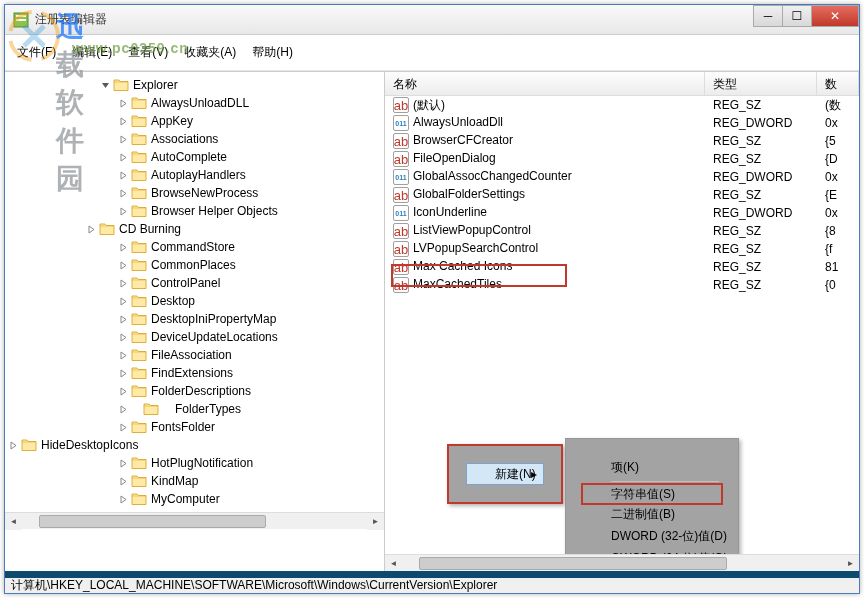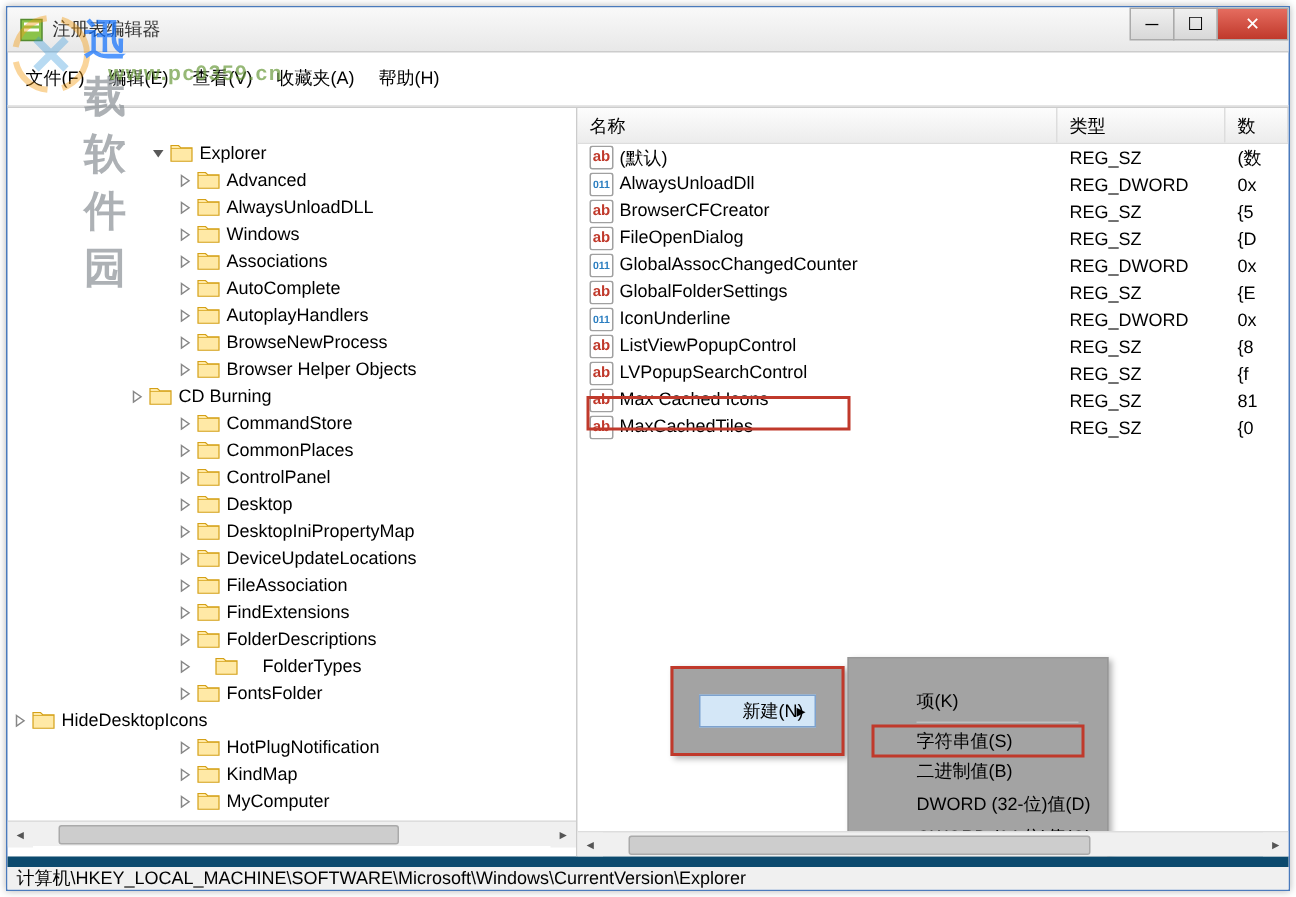--- a/index.html
+++ b/index.html
@@ -13,39 +13,39 @@
   .titlebar .win-controls { display: flex; height: 100%; }
   .titlebar .win-btn { width: 30px; height: 22px; display: flex; align-items: center; justify-content: center; border: 1px solid #aaa; margin-left: -1px; background: linear-gradient(#f0f0f0, #d8d8d8); font-size: 12px; cursor: default; }
   .titlebar .win-btn.close { background: linear-gradient(#e56c5f, #c0392b); color: #fff; width: 48px; }
   
   .menubar { height: 36px; display: flex; align-items: center; padding: 0 4px; border-bottom: 1px solid #e5e5e5; }
   .menubar .menu-item { padding: 2px 8px; cursor: default; }
   
   .content { flex: 1; display: flex; overflow: hidden; border-top: 1px solid #ccc; }
   
   .tree-panel { width: 380px; overflow: auto; border-right: 1px solid #ccc; position: relative; }
-  .tree { padding: 4px 0 4px 0; margin-top: 17px; }
+  .tree { padding: 4px 0 4px 0; }
   .tree-node { display: flex; align-items: center; height: 18px; white-space: nowrap; padding-left: 2px; }
   .expander { width: 12px; height: 12px; display: inline-flex; align-items: center; justify-content: center; margin-right: 2px; color: #666; }
   .expander svg { width: 9px; height: 9px; }
   .folder-icon { width: 16px; height: 14px; margin-right: 4px; display: inline-block; }
   .tree-label { color: #000; }
   
   .list-panel { flex: 1; overflow: hidden; display: flex; flex-direction: column; position: relative; }
   .list-header { display: flex; height: 24px; background: linear-gradient(#fdfdfd, #ececec); border-bottom: 1px solid #ddd; }
   .list-header .col { padding: 4px 8px; border-right: 1px solid #ddd; }
   .col-name { width: 320px; }
   .col-type { width: 112px; }
   .col-data { flex: 1; }
   
   .list-body { flex: 1; overflow: auto; }
   .list-row { display: flex; height: 18px; align-items: center; }
   .list-row .cell { padding: 0 8px; overflow: hidden; text-overflow: ellipsis; white-space: nowrap; }
   .value-icon { width: 16px; height: 16px; display: inline-flex; align-items: center; justify-content: center; margin-right: 4px; vertical-align: middle; }
-  .icon-str { background: #fff; border: 1px solid #a0a0a0; border-radius: 2px; font-size: 10px; color: #c0392b; font-weight: bold; line-height: 1; }
+  .icon-str { background: #fff; border: 1px solid #a0a0a0; border-radius: 2px; font-size: 13px; color: #c0392b; font-weight: normal; line-height: 1; }
   .icon-bin { background: #fff; border: 1px solid #a0a0a0; border-radius: 2px; font-size: 7px; color: #2b7ec0; font-weight: bold; line-height: 1; }
   
   .selected-box { border: 2px solid #c0392b; position: absolute; pointer-events: none; }
   
   .context-menu { position: absolute; background: #a3a3a3; border: 1px solid #979797; box-shadow: 2px 2px 4px rgba(0,0,0,0.3); padding: 17px; }
   .context-menu .menu-row { height: 22px; display: flex; align-items: center; padding: 0 24px 0 28px; white-space: nowrap; position: relative; }
   .context-menu .menu-row.highlighted { background: #d4e7f7; border: 1px solid #7da2ce; }
   .context-menu .arrow { position: absolute; right: 6px; }
   .context-menu .sep { height: 1px; background: #c0c0c0; margin: 3px 2px 3px 28px; }
   
@@ -119,45 +119,33 @@
           <div class="tree-node" style="padding-left:112px;">
             <span class="expander">
               <svg viewBox="0 0 9 9">
                 <path d="M2 1 L7 4.5 L2 8 z" fill="none" stroke="#888" stroke-width="1"></path>
               </svg>
             </span>
             <span class="folder-icon"><svg viewBox="0 0 16 14">
                 <path d="M1 2 h5 l1.5 1.5 H15 v9 H1 z" fill="#ffe9a6" stroke="#d4a017" stroke-width="0.8"></path>
                 <path d="M1 4 H15" stroke="#d4a017" stroke-width="0.5"></path>
               </svg></span>
-            <span class="tree-label">Advanced</span>
-          </div>
-          <div class="tree-node" style="padding-left:112px;">
-            <span class="expander">
-              <svg viewBox="0 0 9 9">
-                <path d="M2 1 L7 4.5 L2 8 z" fill="none" stroke="#888" stroke-width="1"></path>
-              </svg>
-            </span>
-            <span class="folder-icon"><svg viewBox="0 0 16 14">
-                <path d="M1 2 h5 l1.5 1.5 H15 v9 H1 z" fill="#ffe9a6" stroke="#d4a017" stroke-width="0.8"></path>
-                <path d="M1 4 H15" stroke="#d4a017" stroke-width="0.5"></path>
-              </svg></span>
             <span class="tree-label">AlwaysUnloadDLL</span>
           </div>
           <div class="tree-node" style="padding-left:112px;">
             <span class="expander">
               <svg viewBox="0 0 9 9">
                 <path d="M2 1 L7 4.5 L2 8 z" fill="none" stroke="#888" stroke-width="1"></path>
               </svg>
             </span>
             <span class="folder-icon"><svg viewBox="0 0 16 14">
                 <path d="M1 2 h5 l1.5 1.5 H15 v9 H1 z" fill="#ffe9a6" stroke="#d4a017" stroke-width="0.8"></path>
                 <path d="M1 4 H15" stroke="#d4a017" stroke-width="0.5"></path>
               </svg></span>
-            <span class="tree-label">Windows</span>
+            <span class="tree-label">AppKey</span>
           </div>
           <div class="tree-node" style="padding-left:112px;">
             <span class="expander">
               <svg viewBox="0 0 9 9">
                 <path d="M2 1 L7 4.5 L2 8 z" fill="none" stroke="#888" stroke-width="1"></path>
               </svg>
             </span>
             <span class="folder-icon"><svg viewBox="0 0 16 14">
                 <path d="M1 2 h5 l1.5 1.5 H15 v9 H1 z" fill="#ffe9a6" stroke="#d4a017" stroke-width="0.8"></path>
                 <path d="M1 4 H15" stroke="#d4a017" stroke-width="0.5"></path>

